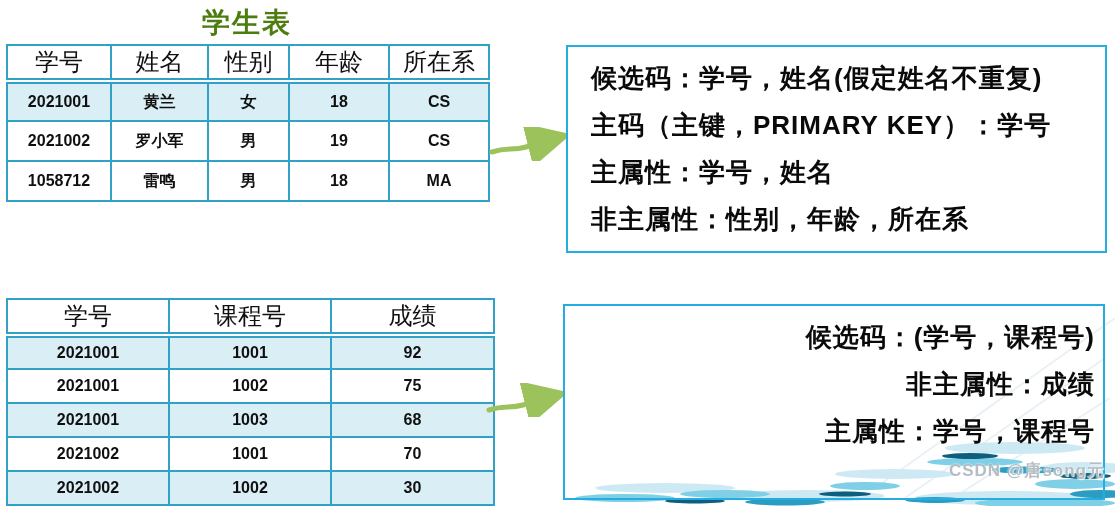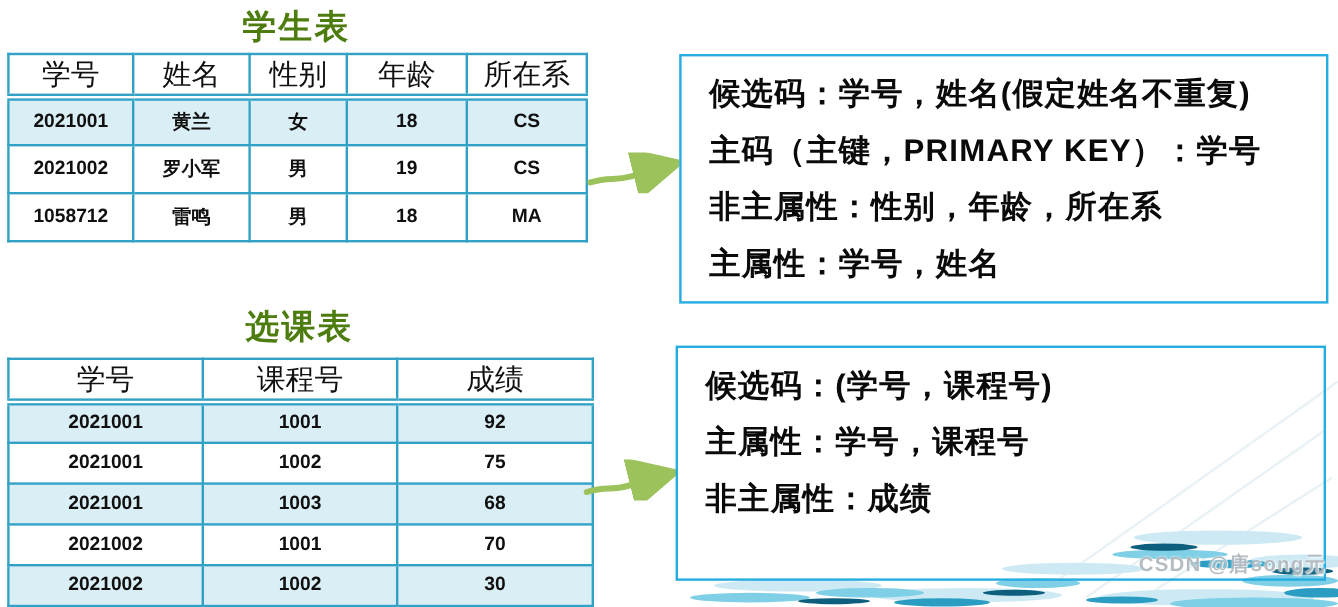--- a/index.html
+++ b/index.html
@@ -25,21 +25,21 @@
   #student-table tr.dr { height:40px; }
   #course-table  { left:6px;  top:298px; width:487px; }
   #course-table tr.hd { height:30px; }
   #course-table tr.dr { height:34px; }
 
   
   .note-box { position:absolute; border:2px solid #25ace0; padding:8px 8px 0 23px;
               font-size:26px; font-weight:800; color:#0a0a0a; line-height:47px;
               letter-spacing:1px; white-space:nowrap; z-index:3; }
   #note-box-1 { left:566px; top:45px;  width:541px; height:208px; background:#ffffff; }
-  #note-box-2 { left:563px; top:288px; width:542px; height:196px; background:transparent; }
+  #note-box-2 { left:563px; top:304px; width:542px; height:196px; background:transparent;text-align:right; }
 
   
   .arrow-svg { position:absolute; z-index:2; }
   #arrow1 { left:488px; top:127px; }
   #arrow2 { left:485px; top:383px; }
 
   
   #water { position:absolute; left:545px; top:298px; z-index:1; }
 
   
@@ -136,25 +136,24 @@
       <marker id="ah1" markerWidth="9" markerHeight="9" refX="5" refY="4.5" orient="auto">
         <path d="M0,0 L9,4.5 L0,9 z" fill="#9cc25b"></path>
       </marker>
     </defs>
     <path d="M4,25 C20,20 24,24 38,20 C50,16.5 56,14 64,12" fill="none" stroke="#9cc25b" stroke-width="5" stroke-linecap="round" marker-end="url(#ah1)"></path>
   </svg>
 
   <div class="note-box" id="note-box-1">
     <div>候选码：学号，姓名(假定姓名不重复)</div>
     <div>主码（主键，PRIMARY KEY）：学号</div>
+    <div>主属性：学号，姓名</div>
     <div>非主属性：性别，年龄，所在系</div>
-    <div>主属性：学号，姓名</div>
   </div>
 
-  <div class="tbl-title" id="title2">选课表</div>
 
   <table id="course-table">
     <colgroup>
         <col style="width:162px">
         <col style="width:162px">
         <col style="width:163px">
       </colgroup>
     <tbody>
         <tr class="hd">
       <th>学号</th>
@@ -193,19 +192,19 @@
     <defs>
       <marker id="ah2" markerWidth="9" markerHeight="9" refX="5" refY="4.5" orient="auto">
         <path d="M0,0 L9,4.5 L0,9 z" fill="#9cc25b"></path>
       </marker>
     </defs>
     <path d="M4,27 C20,22 24,26 38,22 C50,18.5 56,16 64,14" fill="none" stroke="#9cc25b" stroke-width="5" stroke-linecap="round" marker-end="url(#ah2)"></path>
   </svg>
 
   <div class="note-box" id="note-box-2">
     <div>候选码：(学号，课程号)</div>
+    <div>非主属性：成绩</div>
     <div>主属性：学号，课程号</div>
-    <div>非主属性：成绩</div>
   </div>
 
   <div class="watermark">CSDN @唐song元</div>
 
 </div>
 
 </body></html>

